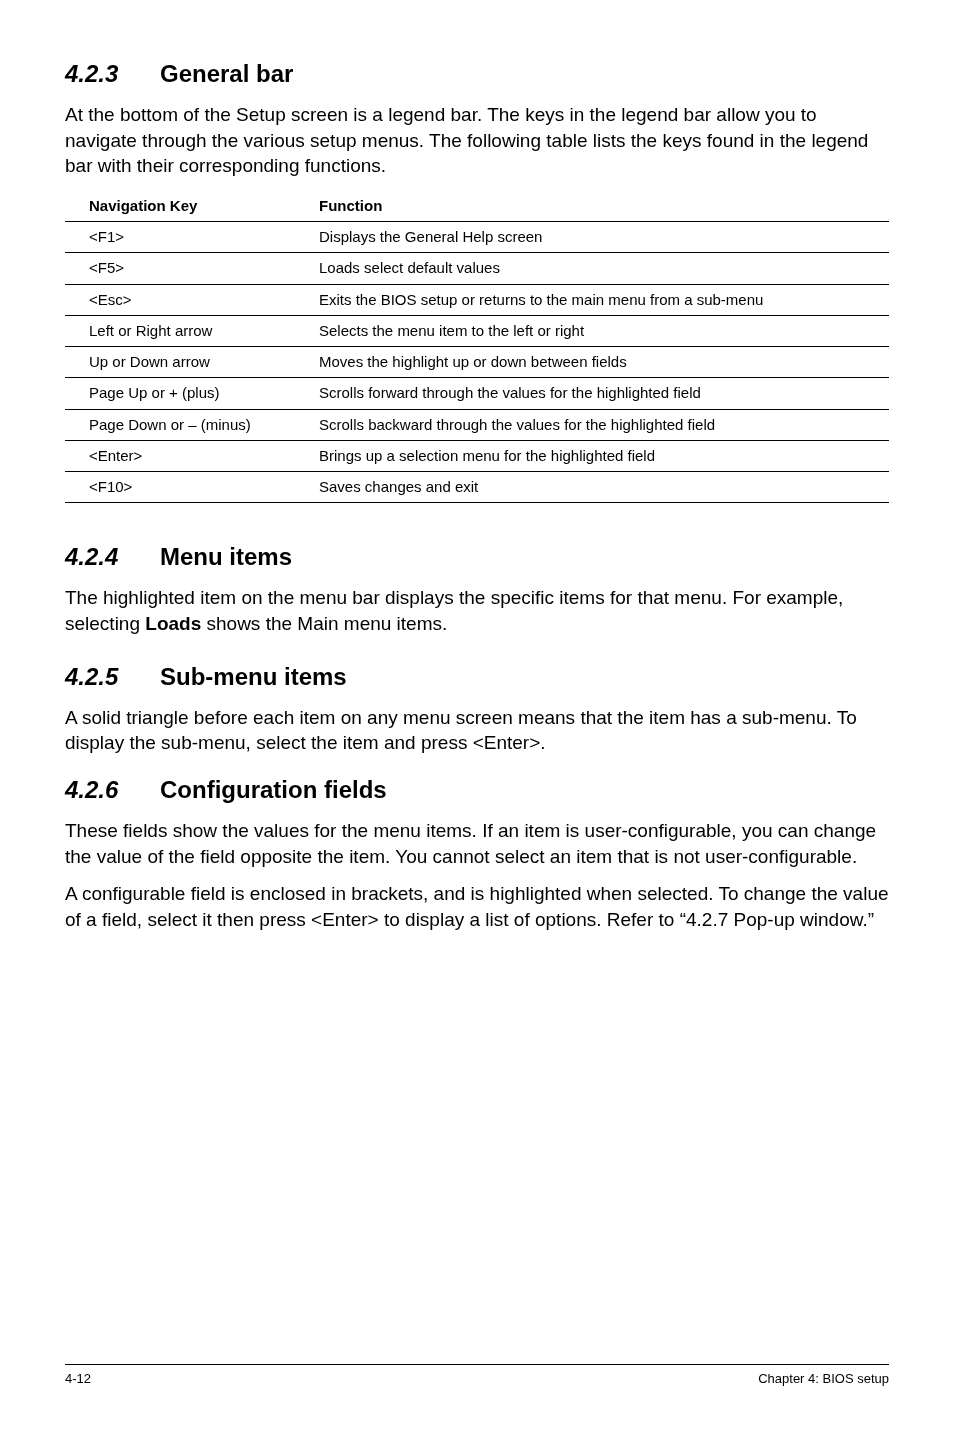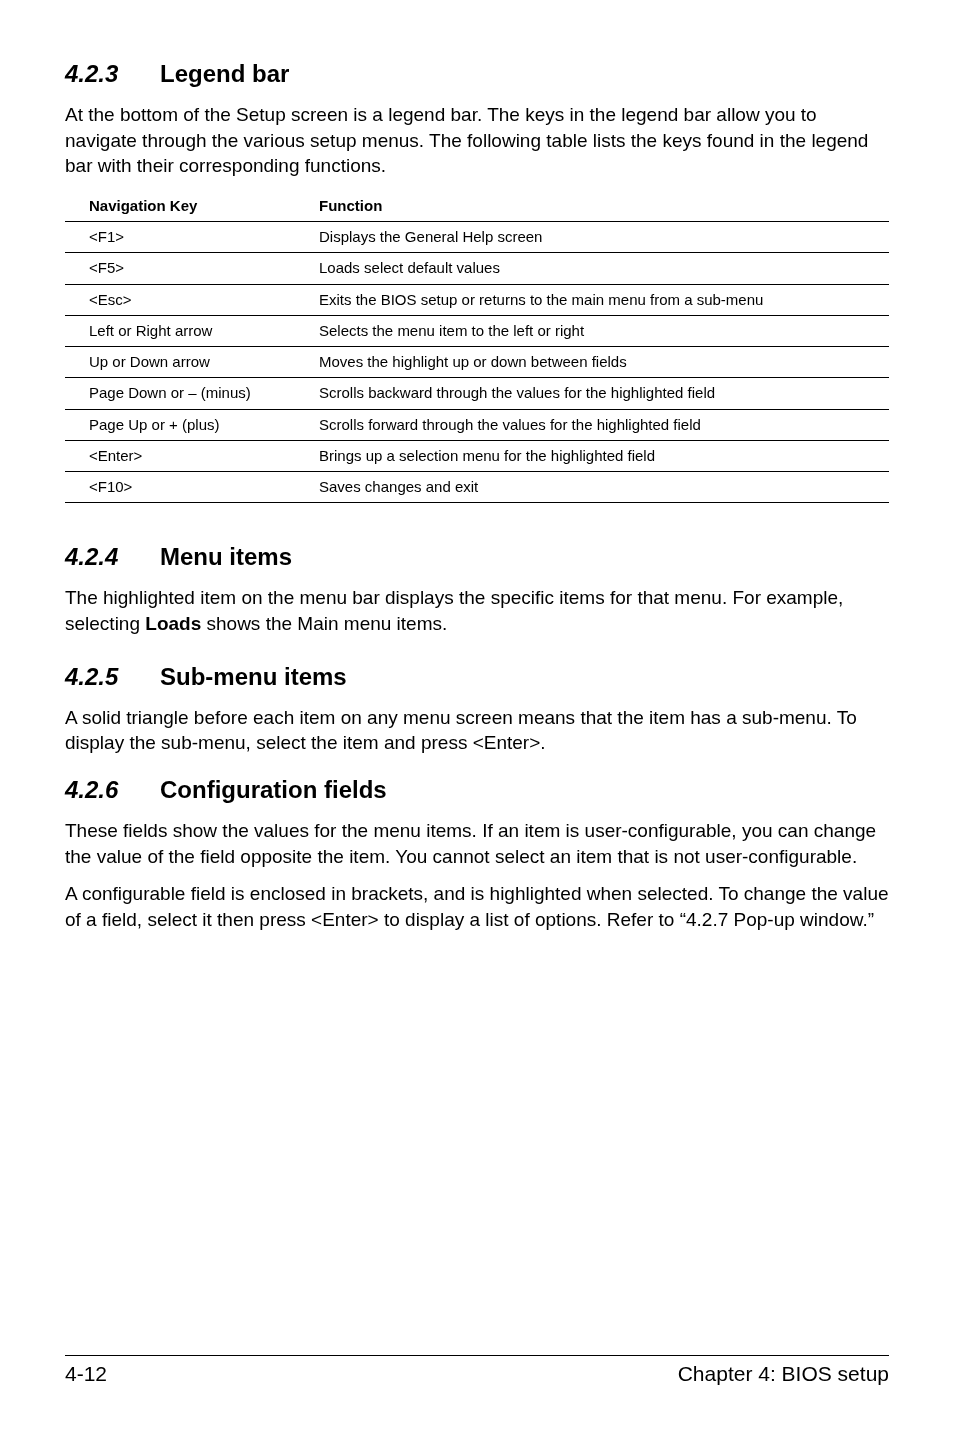--- a/index.html
+++ b/index.html
@@ -7,31 +7,31 @@
   .page { padding: 60px 65px 0 65px; width: 954px; height: 1438px; position: relative; }
   h2 { font-family: Arial, Helvetica, sans-serif; font-weight: bold; font-size: 24px; margin-bottom: 14px; letter-spacing: 0px; }
   .num { display: inline-block; width: 95px; font-style: italic; }
   p { font-size: 19px; line-height: 1.35; margin-bottom: 12px; }
   .table { width: 100%; border-collapse: collapse; margin-top: 6px; margin-bottom: 40px; }
   .table th, .table td { text-align: left; font-size: 15px; padding: 5px 4px 5px 24px; border-bottom: 1px solid #000; vertical-align: top; line-height: 1.35; }
   .table th { font-weight: bold; }
   .table .col1 { width: 230px; }
   .section { margin-bottom: 26px; }
   .section.tight { margin-bottom: 20px; }
-  .footer { position: absolute; bottom: 52px; left: 65px; right: 65px; border-top: 1px solid #000; padding-top: 6px; font-size: 21px; display: flex; justify-content: space-between; }
+  .footer { position: absolute; bottom: 52px; left: 65px; right: 65px; border-top: 1px solid #000; padding-top: 6px; font-size: 13px; display: flex; justify-content: space-between; }
   b { font-weight: bold; }
 </style>
 </head>
 <body>
 
 <div class="page">
 
   <div class="section">
     <h2>
-      <span class="num">4.2.3</span><span>Legend bar</span>
+      <span class="num">4.2.3</span><span>General bar</span>
     </h2>
     <p>At the bottom of the Setup screen is a legend bar. The keys in the legend bar allow you to navigate through the various setup menus. The following table lists the keys found in the legend bar with their corresponding functions.</p>
 
     <table class="table">
       <thead>
         <tr>
           <th class="col1">Navigation Key</th>
           <th>Function</th>
         </tr>
       </thead>
@@ -50,26 +50,26 @@
           </tr>
         <tr>
             <td class="col1">Left or Right arrow</td>
             <td>Selects the menu item to the left or right</td>
           </tr>
         <tr>
             <td class="col1">Up or Down arrow</td>
             <td>Moves the highlight up or down between fields</td>
           </tr>
         <tr>
+            <td class="col1">Page Up or + (plus)</td>
+            <td>Scrolls forward through the values for the highlighted field</td>
+          </tr>
+        <tr>
             <td class="col1">Page Down or – (minus)</td>
             <td>Scrolls backward through the values for the highlighted field</td>
-          </tr>
-        <tr>
-            <td class="col1">Page Up or + (plus)</td>
-            <td>Scrolls forward through the values for the highlighted field</td>
           </tr>
         <tr>
             <td class="col1">&lt;Enter&gt;</td>
             <td>Brings up a selection menu for the highlighted field</td>
           </tr>
         <tr>
             <td class="col1">&lt;F10&gt;</td>
             <td>Saves changes and exit</td>
           </tr>
       </tbody>

